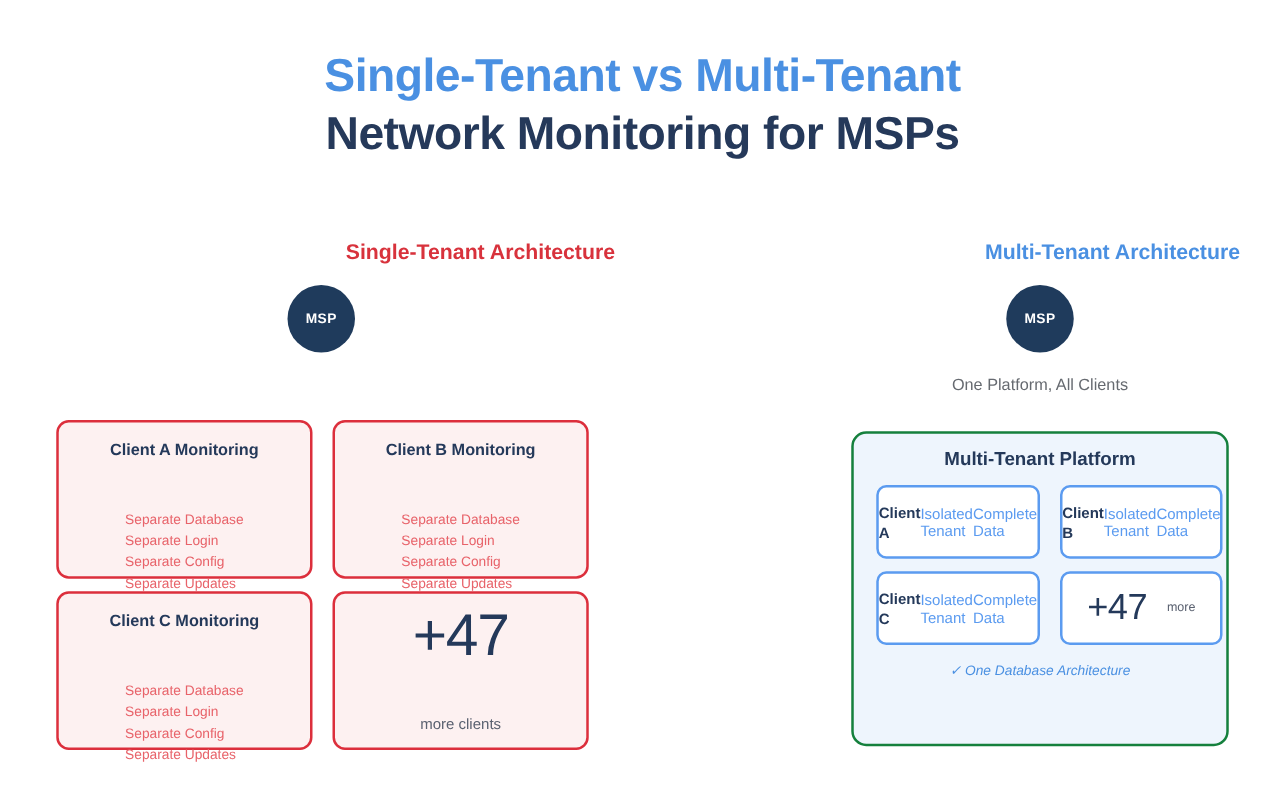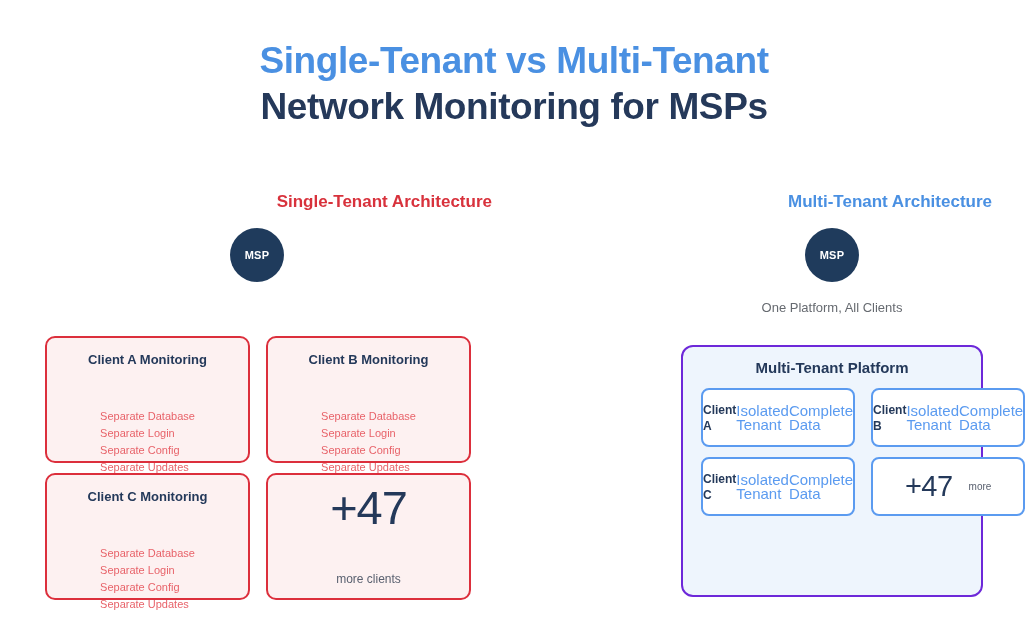--- a/index.html
+++ b/index.html
@@ -80,21 +80,21 @@
     line-height: 52px; letter-spacing: -1px;
   }
   .plus-label {
     font-size: 12px; color: #5a6170; line-height: 16px; margin-top: 3px;
   }
 
   
   .mt-platform {
     position: absolute; left: 681px; top: 345px;
     width: 302px; height: 252px;
-    background: #eef5fd; border: 2px solid #6d28d9; border-radius: 12px;
+    background: #eef5fd; border: 2px solid #15803d; border-radius: 12px;
     padding: 11px 18px 10px 18px;
     display: flex; flex-direction: column;
   }
   .mt-title {
     text-align: center; font-size: 15px; font-weight: bold;
     color: #24395a; line-height: 20px; margin-bottom: 10px;
   }
   .mt-grid {
     display: grid;
     grid-template-columns: 1fr 1fr;
@@ -103,21 +103,21 @@
   }
   .mt-card {
     background: #ffffff; border: 2px solid #5b9bf0; border-radius: 8px;
     display: flex; flex-direction: row; align-items: center;
     justify-content: center;
   }
   .mt-card-title {
     font-size: 12px; font-weight: bold; color: #24395a; line-height: 16px;
   }
   .mt-card-line {
-    font-size: 15px; color: #5b9bf0; line-height: 14px;
+    font-size: 12px; color: #5b9bf0; line-height: 14px;
   }
   .mt-card.plus { justify-content: center; }
   .mt-plus-num {
     font-size: 29px; color: #24395a; line-height: 31px; letter-spacing: -0.5px;
   }
   .mt-plus-label {
     font-size: 10px; color: #5a6170; line-height: 13px; padding-left: 16px;
   }
   .mt-footer {
     margin-top: 13px; text-align: center;
@@ -214,16 +214,17 @@
       </div>
 
       <div class="mt-card plus">
         <div class="mt-plus-num">+47</div>
         <div class="mt-plus-label">more</div>
       </div>
 
     </div>
 
     <div class="mt-footer">
+      <div class="mt-footer-line">✓ One Database Architecture</div>
     </div>
   </div>
 
 </div>
 
 </body></html>

